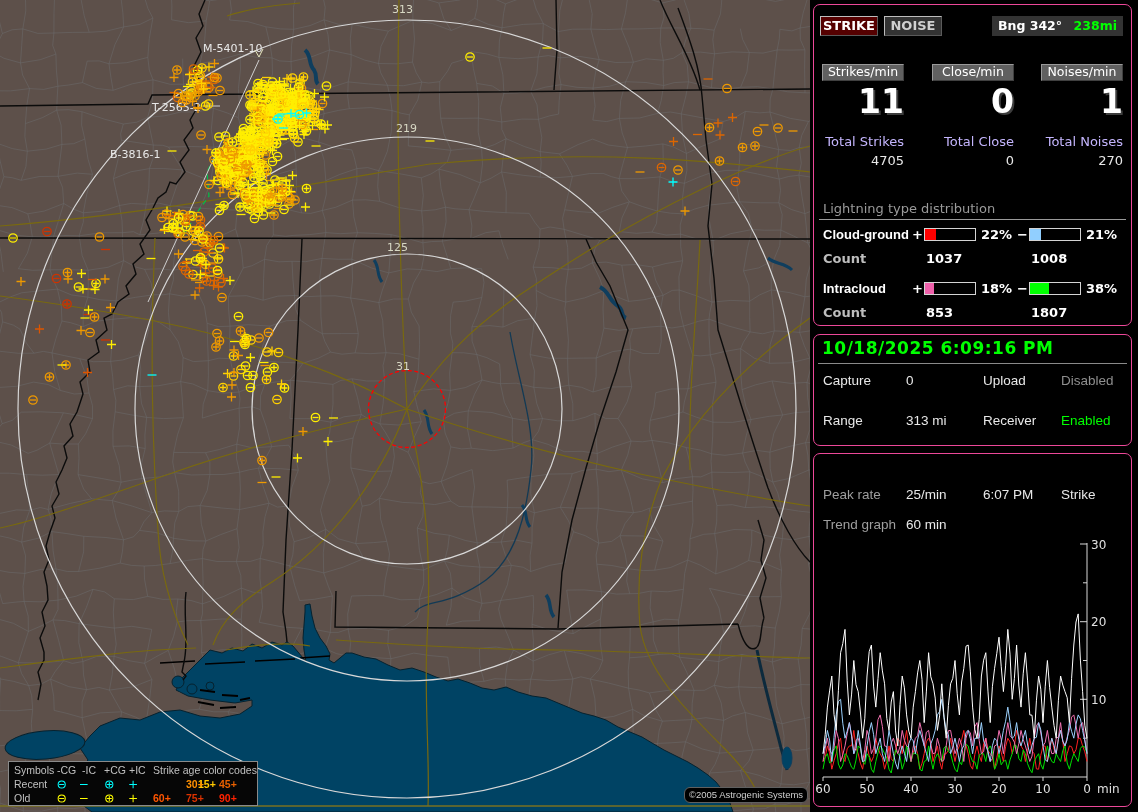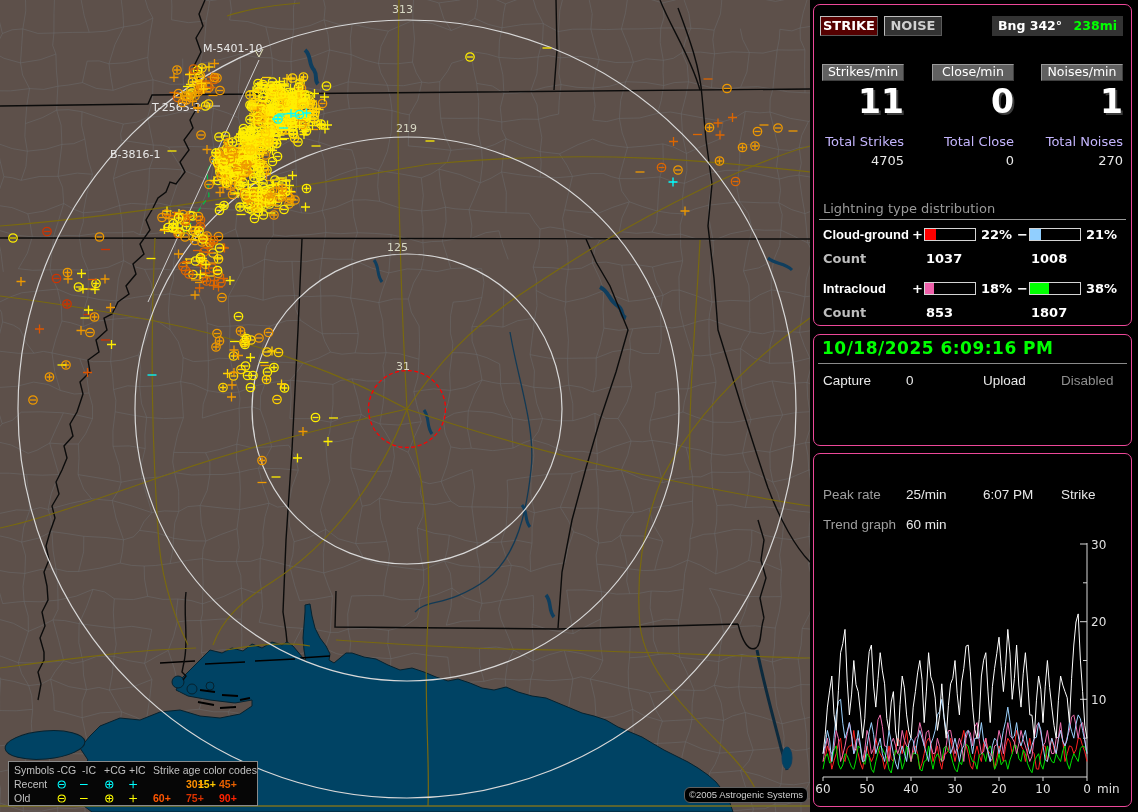--- a/index.html
+++ b/index.html
@@ -4032,20 +4032,26 @@
 
 <div class="panel" id="p2">
   <div class="pdate">10/18/2025 6:09:16 PM</div>
   <div class="pdiv"></div>
   <div class="srow" style="top:38px">
     <span class="f1">Capture</span>
     <span class="f2">0</span>
     <span class="f3">Upload</span>
     <span class="f4 gray">Disabled</span>
   </div>
+  <div class="srow" style="top:78px">
+    <span class="f1">Range</span>
+    <span class="f2">313 mi</span>
+    <span class="f3">Receiver</span>
+    <span class="f4 green">Enabled</span>
+  </div>
 </div>
 
 <div class="panel" id="p3">
   <div class="srow" style="top:33px">
     <span class="f1 lab">Peak rate</span>
     <span class="f2">25/min</span>
     <span class="f3">6:07 PM</span>
     <span class="f4">Strike</span>
   </div>
   <div class="srow" style="top:63px">

